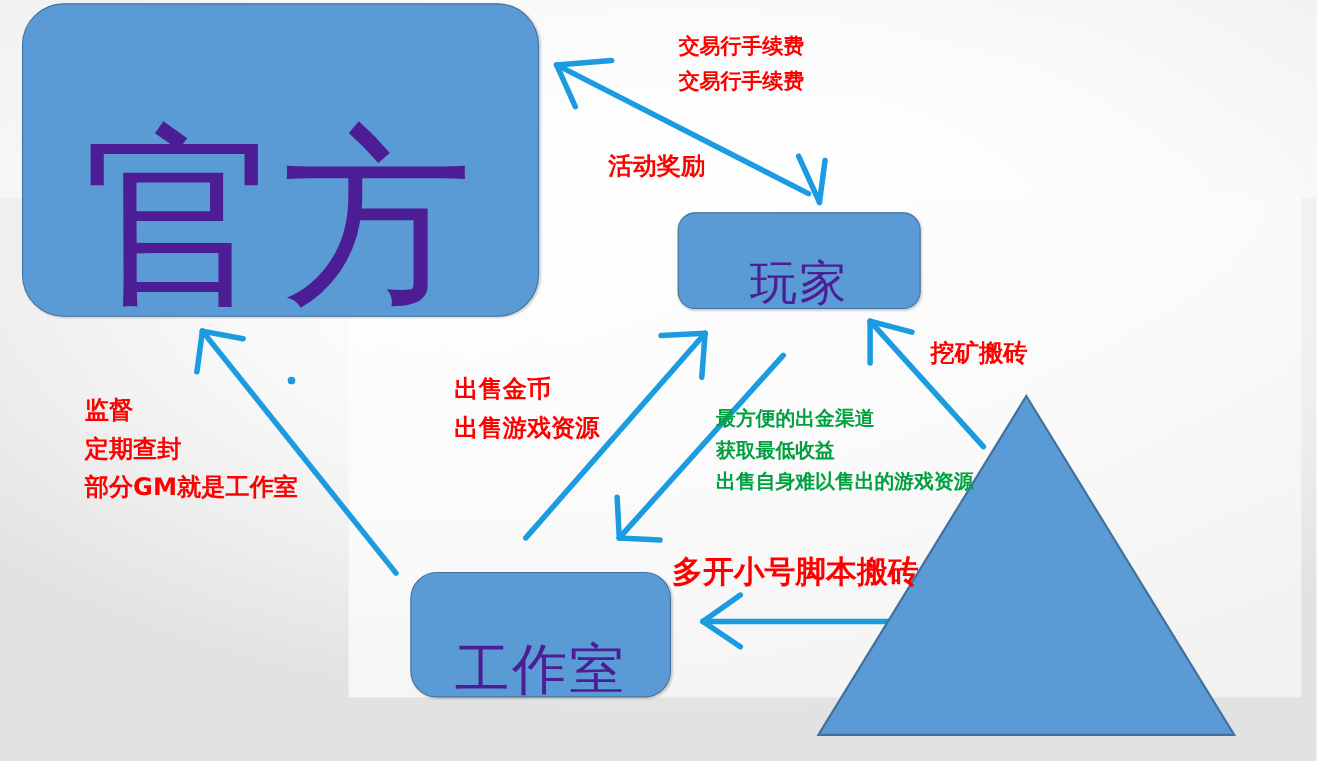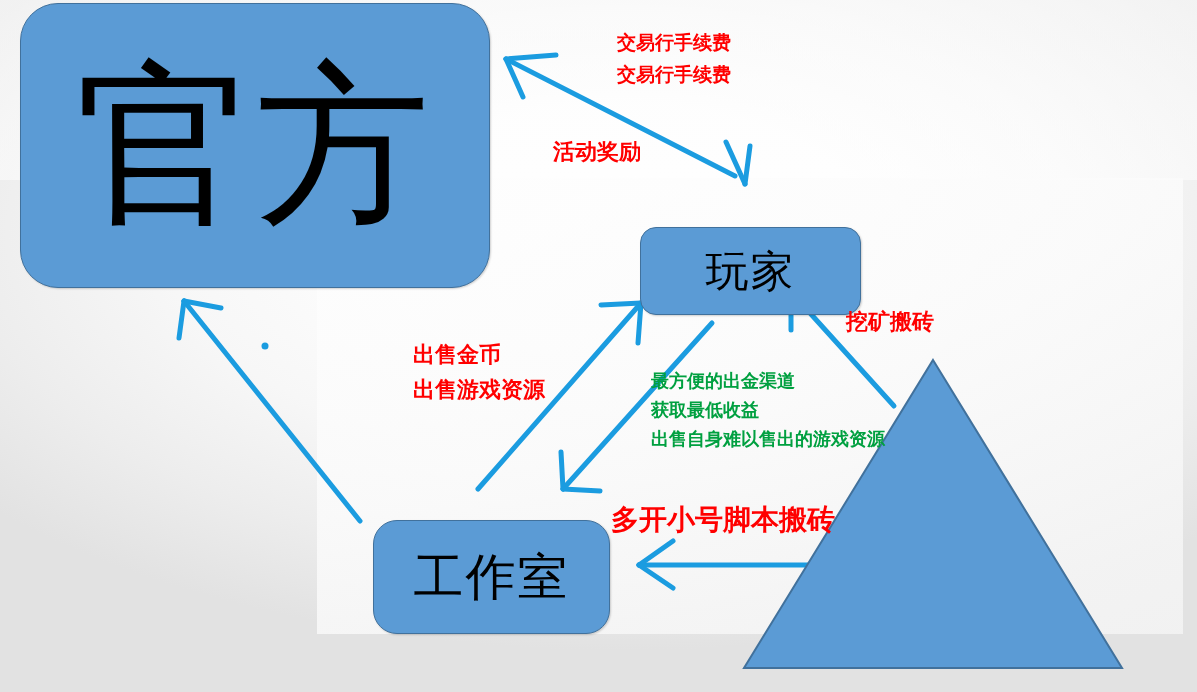--- a/index.html
+++ b/index.html
@@ -40,40 +40,39 @@
     background: linear-gradient(180deg, #fdfdfd 0%, #ffffff 100%);
     opacity: .5;
   }
 
   .node {
     position: absolute;
     background: #5B9BD5;
     border: 1px solid #41719C;
     box-sizing: border-box;
     display: flex;
-    align-items: center;
+    align-items: flex-end;
     justify-content: center;
-    color: #000000;
+    color: #4c1d95;
     text-align: center;
     line-height: 1;
     box-shadow: 1px 1px 2px rgba(0,0,0,0.18);
   }
 
   #node-official {
     left: 20px; top: 3px; width: 470px; height: 285px;
     border-radius: 38px;
     font-size: 175px;
     letter-spacing: 4px;
   }
   #node-player {
-    left: 640px; top: 193px; width: 221px; height: 88px;
+    left: 616px; top: 193px; width: 221px; height: 88px;
     border-radius: 16px;
     font-size: 43px;
     letter-spacing: 2px;
-    margin-top: 34px;
   }
   #node-studio {
     left: 373px; top: 506px; width: 237px; height: 114px;
     border-radius: 24px;
     font-size: 50px;
     letter-spacing: 2px;
     margin-top: 14px;
   }
 
   #node-resources {
@@ -187,20 +186,25 @@
 
   <div class="note red" style="left:617px; top:33px; font-size:19px;">
     <div class="note-line">交易行手续费</div>
     <div class="note-line">交易行手续费</div>
   </div>
 
   <div class="note red" style="left:553px; top:141px; font-size:22px;">
     <div class="note-line">活动奖励</div>
   </div>
 
+  <div class="note red" style="left:77px; top:363px; font-size:22px;">
+    <div class="note-line">监督</div>
+    <div class="note-line">定期查封</div>
+    <div class="note-line">部分GM就是工作室</div>
+  </div>
 
   <div class="note red" style="left:413px; top:344px; font-size:22px;">
     <div class="note-line">出售金币</div>
     <div class="note-line">出售游戏资源</div>
   </div>
 
   <div class="note green" style="left:651px; top:372px; font-size:18px;">
     <div class="note-line" style="margin-bottom:11px;">最方便的出金渠道</div>
     <div class="note-line" style="margin-bottom:11px;">获取最低收益</div>
     <div class="note-line">出售自身难以售出的游戏资源</div>

